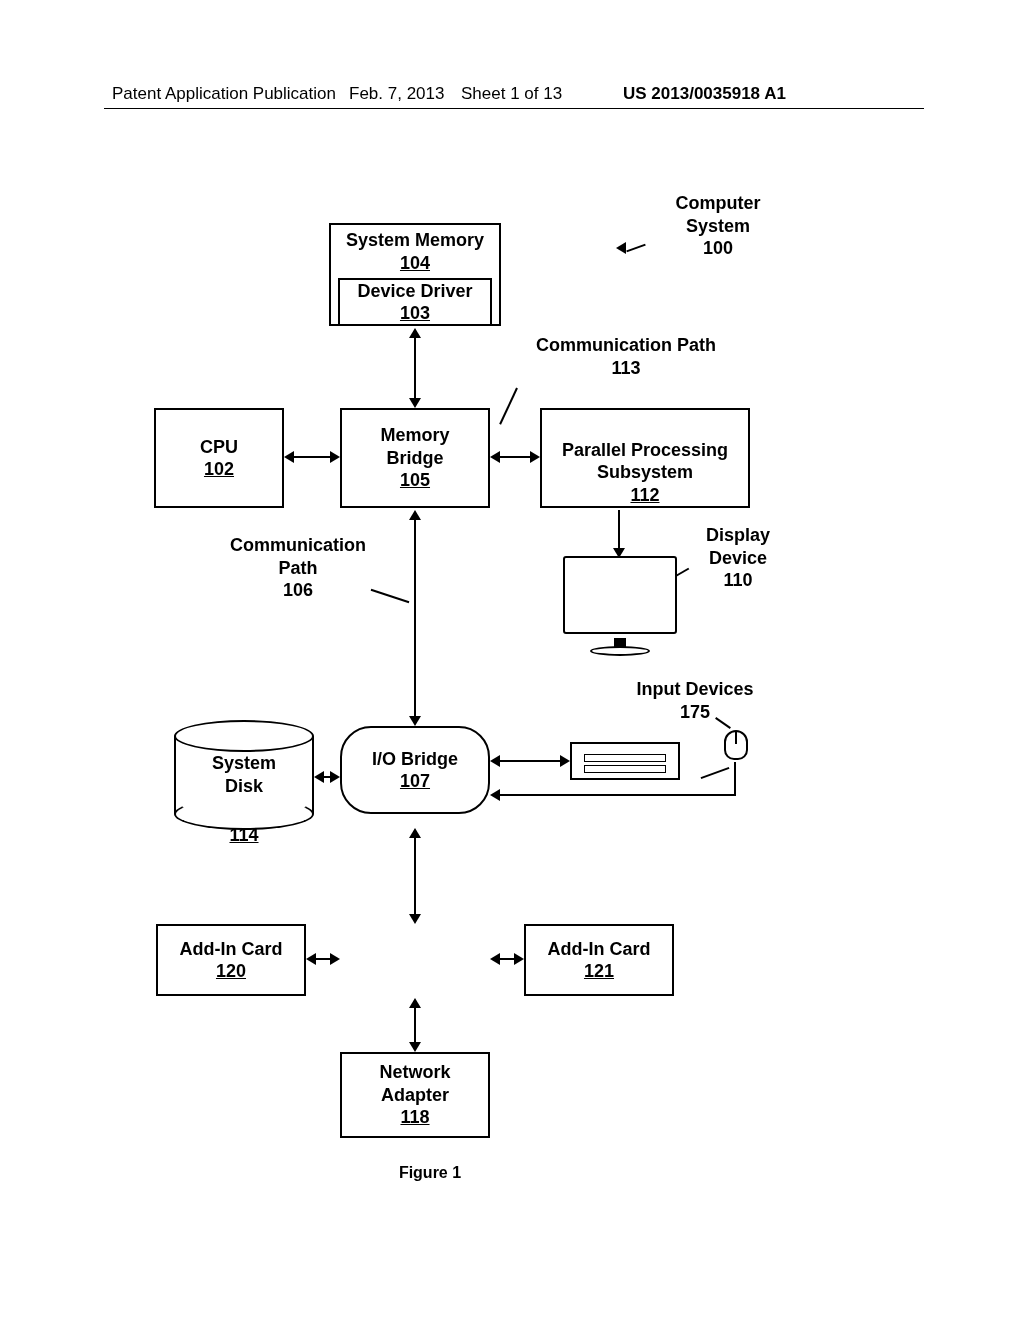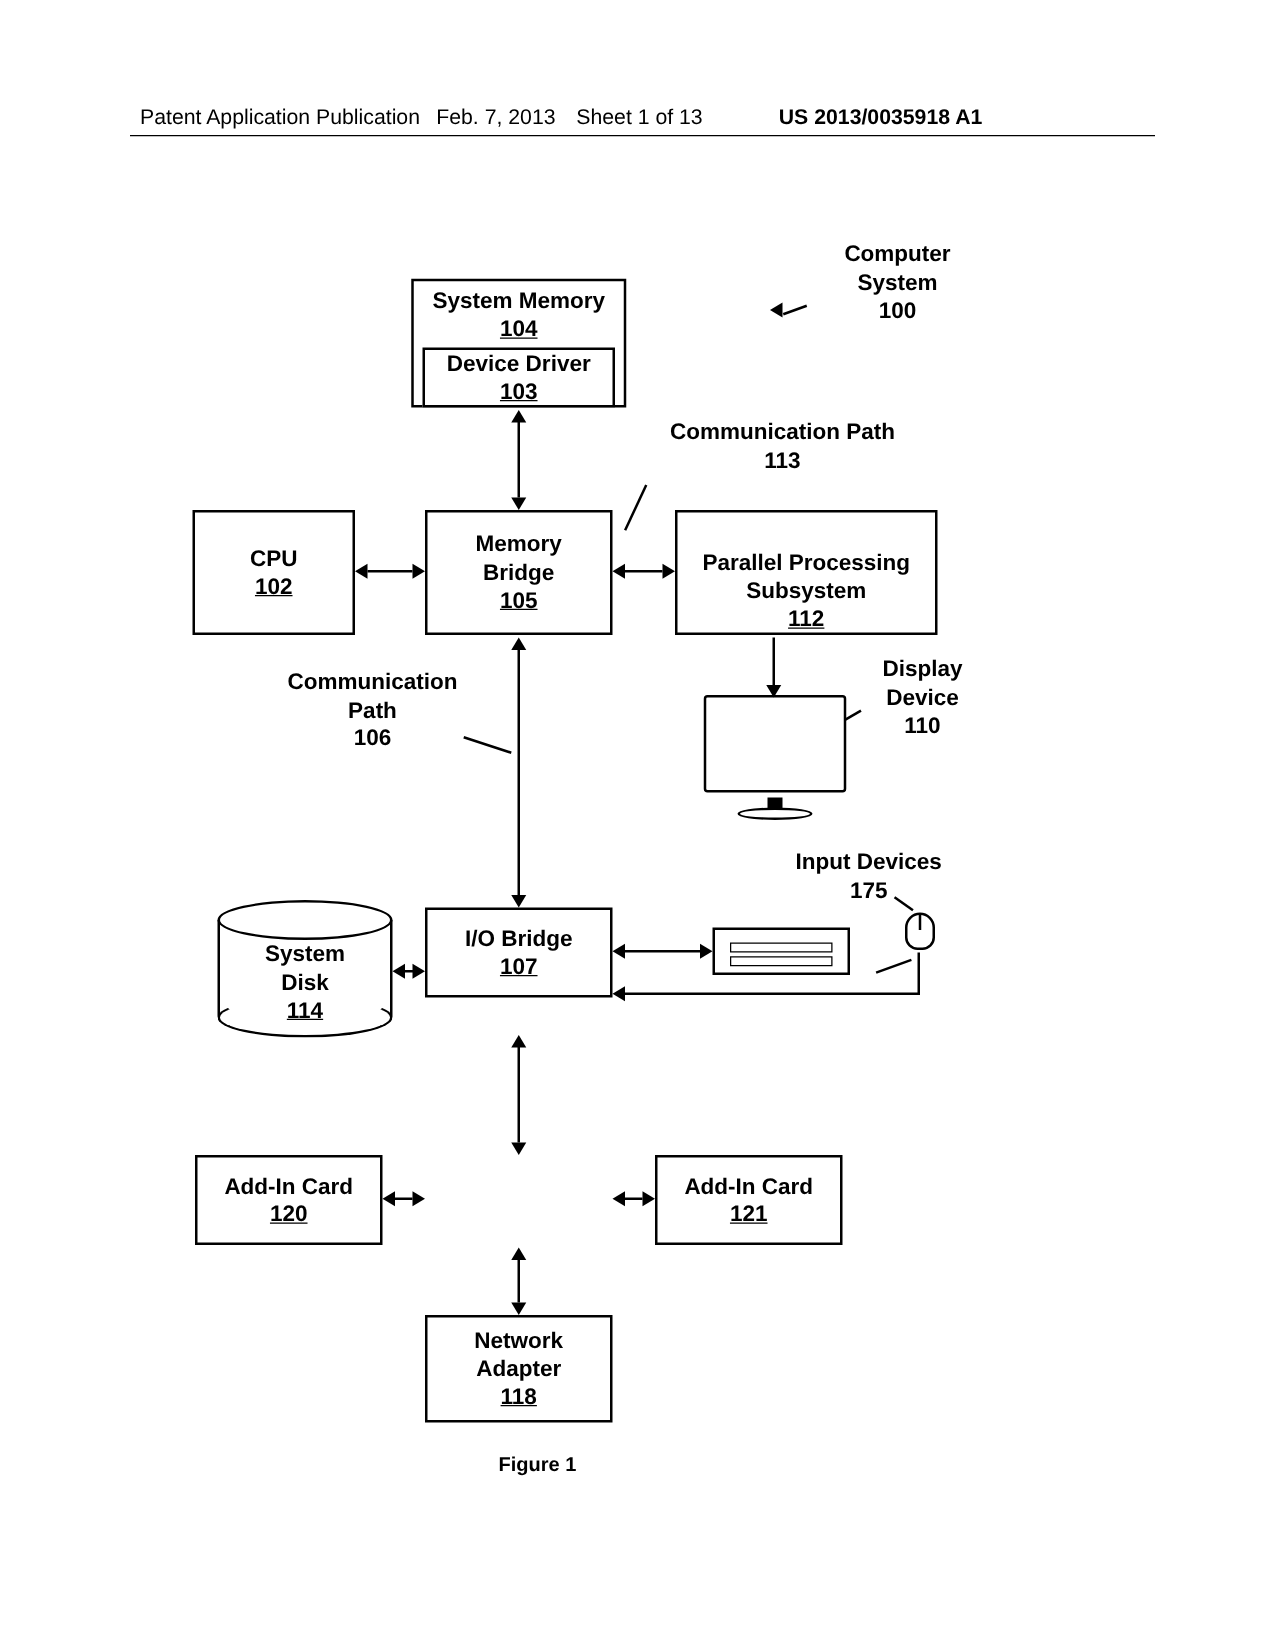--- a/index.html
+++ b/index.html
@@ -108,21 +108,21 @@
     border-top-color: transparent;
     border-radius: 50%;
     background: #fff;
   }
   .cyl .txt {
     position: absolute;
     top: 32px; left: 0; right: 0;
     z-index: 3;
     line-height: 1.25;
   }
-  .cyl .num { text-decoration: underline; }
+  .cyl .num { text-decoration: underline; margin-top: 27px; }
 
   
   .monitor {
     position: absolute;
     width: 120px;
     height: 100px;
   }
   .monitor .screen {
     width: 114px; height: 78px;
     border: 2.5px solid #000;
@@ -266,21 +266,21 @@
     <div class="body"></div>
     <div class="top"></div>
     <div class="bot"></div>
     <div class="txt">
       <div style="white-space:pre-line;">System
 Disk</div>
       <div class="num">114</div>
     </div>
   </div>
 
-  <div class="box" style="left:340px; top:726px; width:150px; height:72px;">
+  <div class="box" style="left:340px; top:726px; width:150px; height:88px;border-radius:31px;">
     <div>I/O Bridge</div>
     <div class="num">107</div>
   </div>
 
   <div class="box" style="left:156px; top:924px; width:150px; height:72px;">
     <div>Add-In Card</div>
     <div class="num">120</div>
   </div>
 
 

